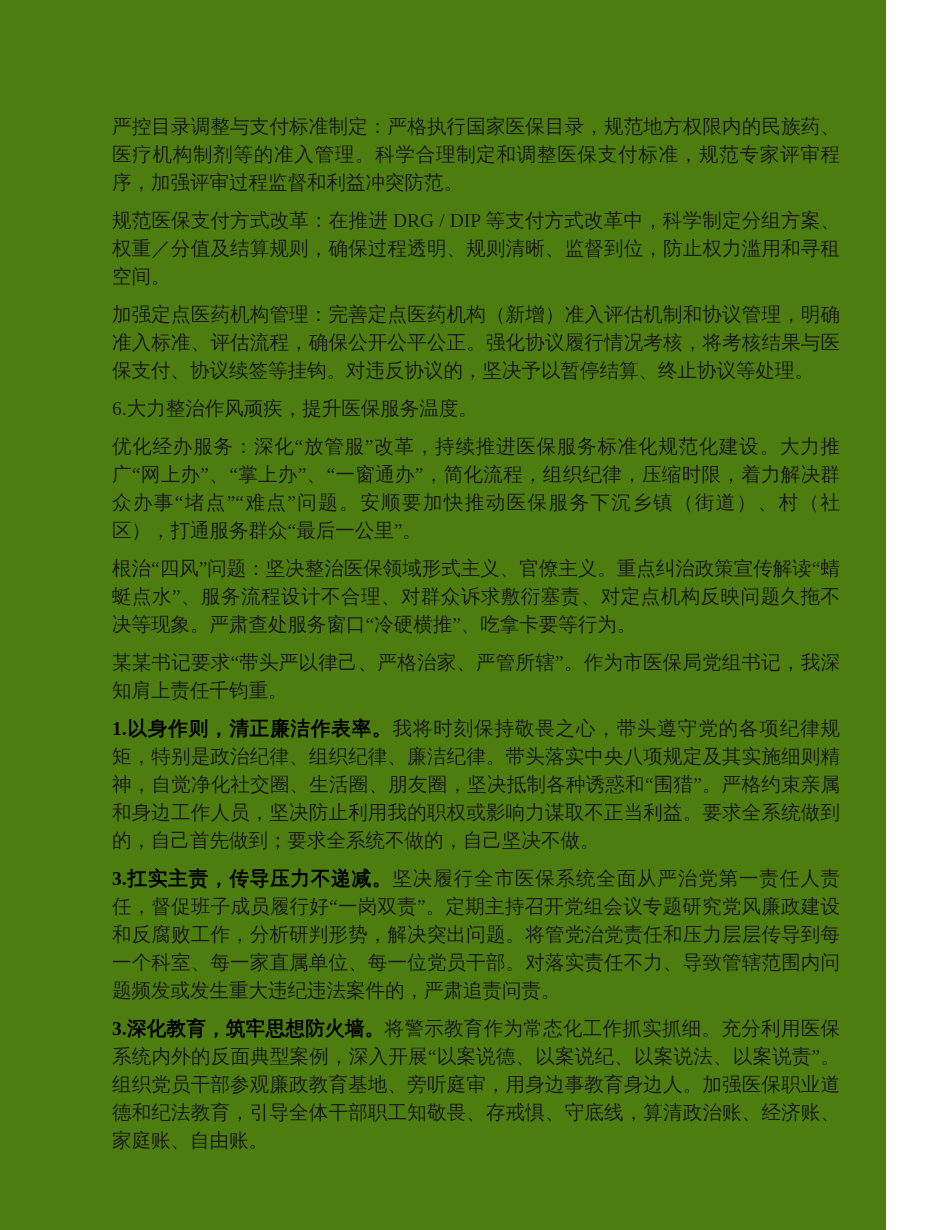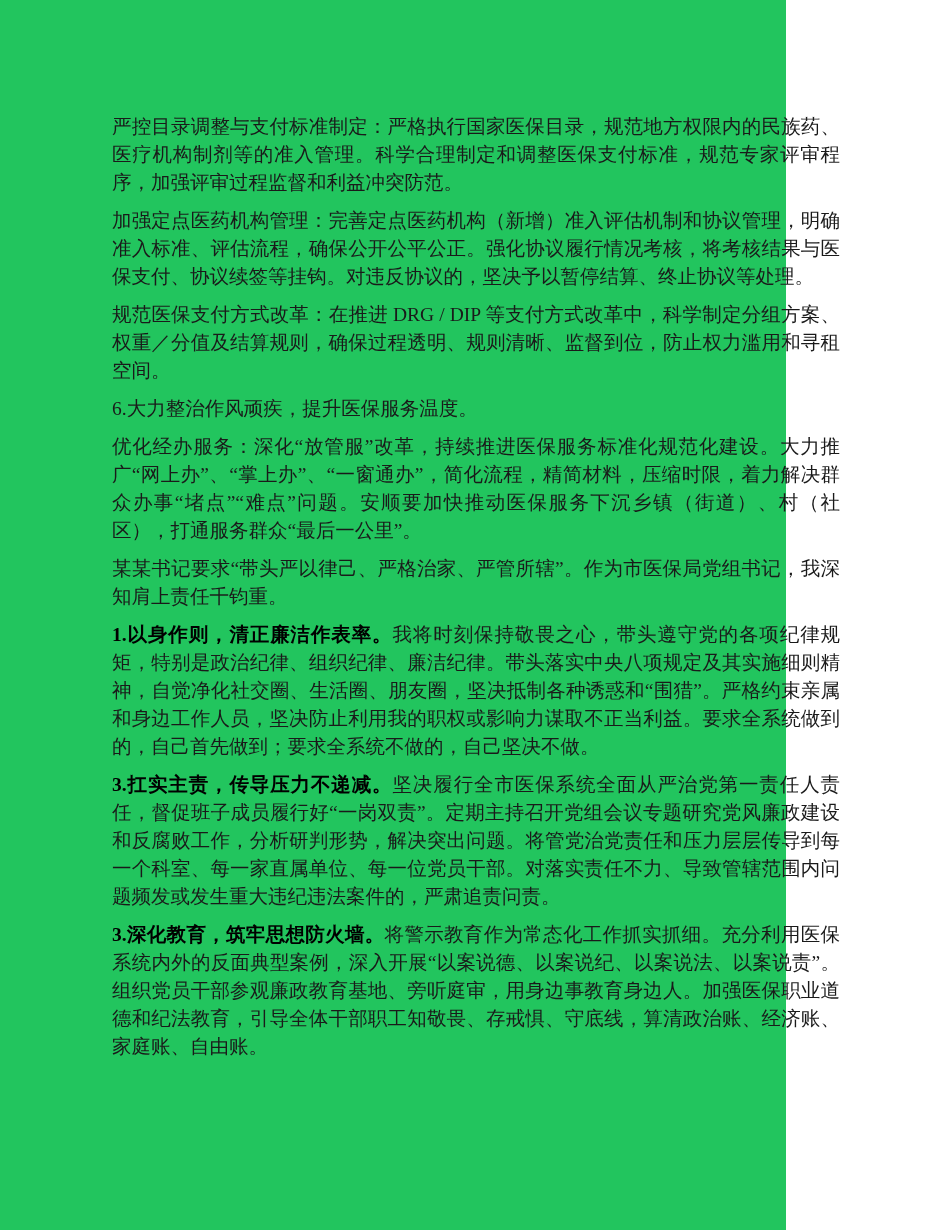--- a/index.html
+++ b/index.html
@@ -8,23 +8,23 @@
     background: #ffffff;
   }
   body {
     width: 950px;
     height: 1230px;
     font-family: "Liberation Serif", "DejaVu Serif", serif;
     color: #000000;
     overflow: hidden;
   }
   .page {
-    width: 786px;
+    width: 886px;
     height: 1230px;
-    background: #22c55e;
+    background: #4d7c0f;
     box-sizing: border-box;
     padding: 113px 110px 0 112px;
     position: relative;
   }
   .doc-body {
     width: 728px;
   }
   p.para {
     margin: 0 0 10px 0;
     font-size: 19.5px;
@@ -45,22 +45,23 @@
   .rest {
     font-weight: normal;
   }
 </style>
 </head>
 <body>
 
 <div class="page">
   <div class="doc-body" id="doc-body">
       <p class="para"><span class="rest">严控目录调整与支付标准制定：严格执行国家医保目录，规范地方权限内的民族药、医疗机构制剂等的准入管理。科学合理制定和调整医保支付标准，规范专家评审程序，加强评审过程监督和利益冲突防范。</span></p>
+      <p class="para"><span class="rest">规范医保支付方式改革：在推进 DRG / DIP 等支付方式改革中，科学制定分组方案、权重／分值及结算规则，确保过程透明、规则清晰、监督到位，防止权力滥用和寻租空间。</span></p>
       <p class="para"><span class="rest">加强定点医药机构管理：完善定点医药机构（新增）准入评估机制和协议管理，明确准入标准、评估流程，确保公开公平公正。强化协议履行情况考核，将考核结果与医保支付、协议续签等挂钩。对违反协议的，坚决予以暂停结算、终止协议等处理。</span></p>
-      <p class="para"><span class="rest">规范医保支付方式改革：在推进 DRG / DIP 等支付方式改革中，科学制定分组方案、权重／分值及结算规则，确保过程透明、规则清晰、监督到位，防止权力滥用和寻租空间。</span></p>
       <p class="para"><span class="rest">6.大力整治作风顽疾，提升医保服务温度。</span></p>
-      <p class="para"><span class="rest">优化经办服务：深化“放管服”改革，持续推进医保服务标准化规范化建设。大力推广“网上办”、“掌上办”、“一窗通办”，简化流程，精简材料，压缩时限，着力解决群众办事“堵点”“难点”问题。安顺要加快推动医保服务下沉乡镇（街道）、村（社区），打通服务群众“最后一公里”。</span></p>
+      <p class="para"><span class="rest">优化经办服务：深化“放管服”改革，持续推进医保服务标准化规范化建设。大力推广“网上办”、“掌上办”、“一窗通办”，简化流程，组织纪律，压缩时限，着力解决群众办事“堵点”“难点”问题。安顺要加快推动医保服务下沉乡镇（街道）、村（社区），打通服务群众“最后一公里”。</span></p>
+      <p class="para"><span class="rest">根治“四风”问题：坚决整治医保领域形式主义、官僚主义。重点纠治政策宣传解读“蜻蜓点水”、服务流程设计不合理、对群众诉求敷衍塞责、对定点机构反映问题久拖不决等现象。严肃查处服务窗口“冷硬横推”、吃拿卡要等行为。</span></p>
       <p class="para"><span class="rest">某某书记要求“带头严以律己、严格治家、严管所辖”。作为市医保局党组书记，我深知肩上责任千钧重。</span></p>
       <p class="para"><span class="lead">1.以身作则，清正廉洁作表率。</span><span class="rest">我将时刻保持敬畏之心，带头遵守党的各项纪律规矩，特别是政治纪律、组织纪律、廉洁纪律。带头落实中央八项规定及其实施细则精神，自觉净化社交圈、生活圈、朋友圈，坚决抵制各种诱惑和“围猎”。严格约束亲属和身边工作人员，坚决防止利用我的职权或影响力谋取不正当利益。要求全系统做到的，自己首先做到；要求全系统不做的，自己坚决不做。</span></p>
       <p class="para"><span class="lead">3.扛实主责，传导压力不递减。</span><span class="rest">坚决履行全市医保系统全面从严治党第一责任人责任，督促班子成员履行好“一岗双责”。定期主持召开党组会议专题研究党风廉政建设和反腐败工作，分析研判形势，解决突出问题。将管党治党责任和压力层层传导到每一个科室、每一家直属单位、每一位党员干部。对落实责任不力、导致管辖范围内问题频发或发生重大违纪违法案件的，严肃追责问责。</span></p>
       <p class="para"><span class="lead">3.深化教育，筑牢思想防火墙。</span><span class="rest">将警示教育作为常态化工作抓实抓细。充分利用医保系统内外的反面典型案例，深入开展“以案说德、以案说纪、以案说法、以案说责”。组织党员干部参观廉政教育基地、旁听庭审，用身边事教育身边人。加强医保职业道德和纪法教育，引导全体干部职工知敬畏、存戒惧、守底线，算清政治账、经济账、家庭账、自由账。</span></p>
     </div>
 </div>
 
 </body></html>

